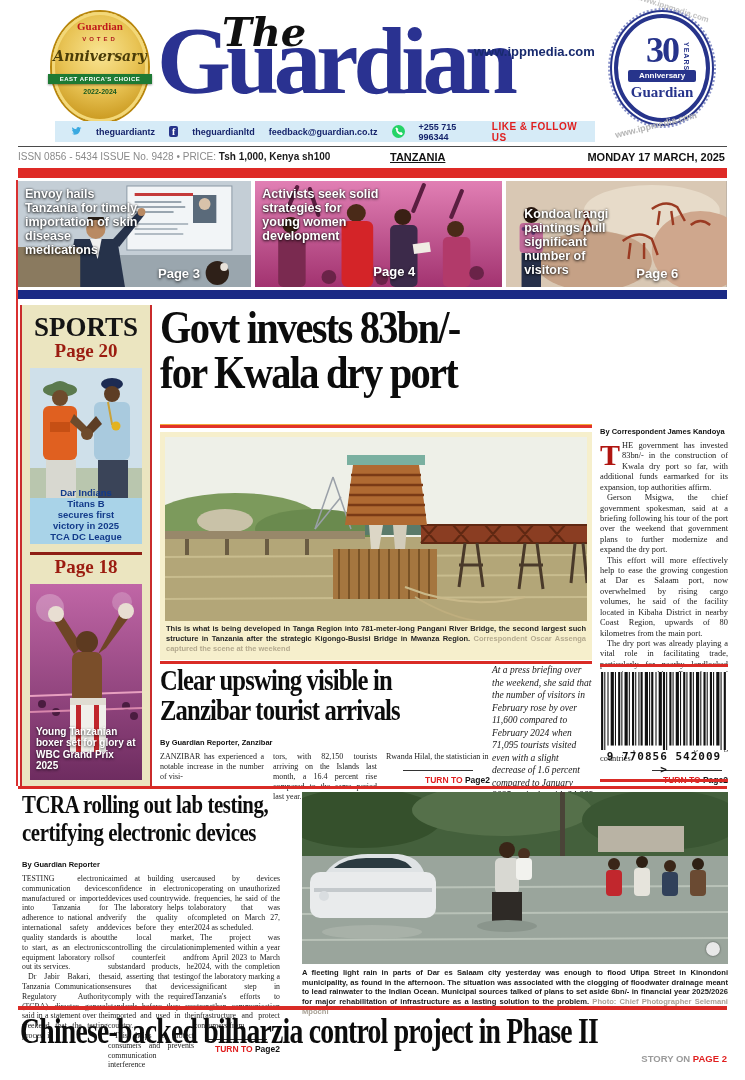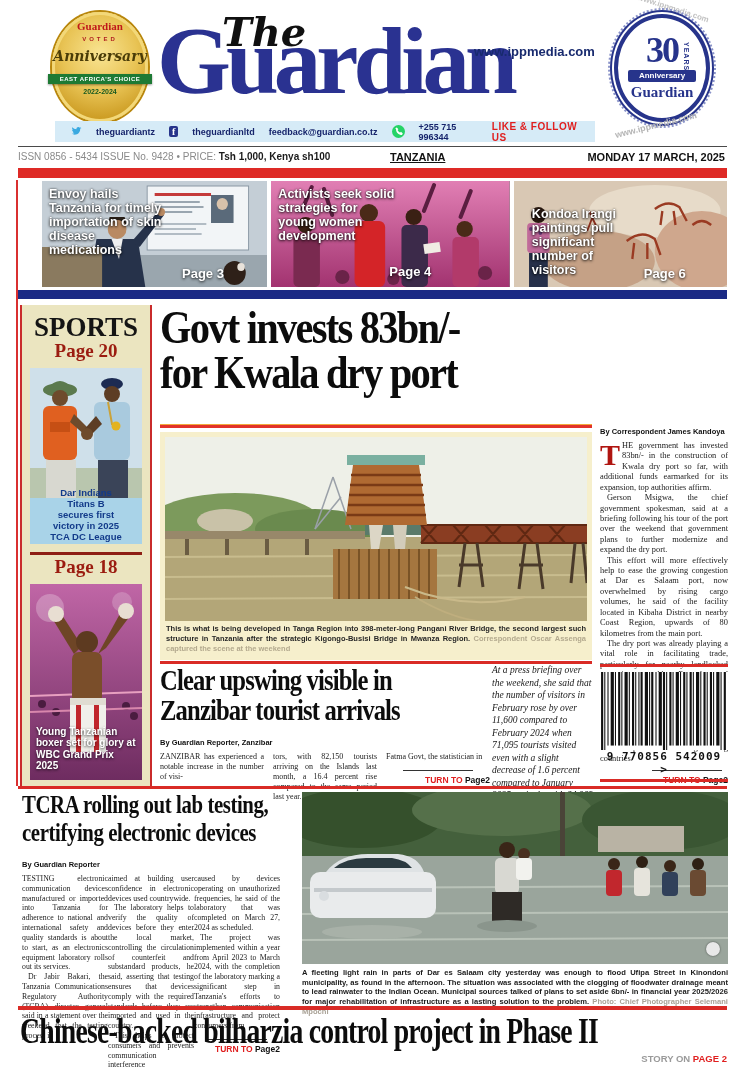--- a/index.html
+++ b/index.html
@@ -39,21 +39,21 @@
 
   .infobar { left:18px; top:146px; width:709px; height:20px; border-top:1px solid #4a4a4a; padding-top:4px; font:10px "Liberation Sans",sans-serif; color:#8a8a8a; }
   .infobar .bold { color:#1a1a1a; font-weight:700; }
   .ib-country { position:absolute; left:372px; top:4px; font:700 11px "Liberation Sans",sans-serif; color:#111;text-decoration:underline; }
   .ib-date { position:absolute; right:2px; top:4px; font:700 11px "Liberation Sans",sans-serif; color:#111; }
 
   .redbar { left:18px; top:168px; width:709px; height:10px; background:#de2a26; }
   .left-rail { left:16px; top:180px; width:2px; height:606px; background:#d93030; }
 
   
-  .teasers { left:18px; top:181px; width:709px; height:106px; display:flex; gap:4px;padding-left:24px; }
+  .teasers { left:18px; top:181px; width:709px; height:106px; display:flex; gap:4px; }
   .teaser { position:relative; height:106px; overflow:hidden; background:#888; }
   .t1 { width:240px; } .t2 { width:254px; } .t3 { width:227px; }
   .teaser svg { position:absolute; inset:0; width:100%; height:100%; }
   .tz-text { position:absolute; left:7px; top:6px; width:118px; font:800 12.5px/1.12 "Liberation Sans",sans-serif; color:#fff; text-shadow:0 1px 3px rgba(0,0,0,.85),0 0 2px rgba(0,0,0,.6); }
   .tz-page { position:absolute; font:800 13px "Liberation Sans",sans-serif; color:#fff; text-shadow:0 1px 3px rgba(0,0,0,.9); }
   .navybar { left:18px; top:290px; width:709px; height:9px; background:#1b2a85; }
 
   
   .sports { left:20px; top:305px; width:132px; height:481px; background:#ebe5c0; border-left:2px solid #c92b2b; border-right:2px solid #c92b2b; text-align:center; }
   .sp-label { font:700 27px/1 "Liberation Serif",serif; color:#141414; margin-top:9px; }
@@ -397,21 +397,21 @@
         <line x1="224" y1="112" x2="224" y2="162"></line>
         <line x1="234" y1="112" x2="234" y2="162"></line>
         <line x1="244" y1="112" x2="244" y2="162"></line>
         <line x1="254" y1="112" x2="254" y2="162"></line>
         <line x1="264" y1="112" x2="264" y2="162"></line>
       </g>
     <path d="M240 150 q60 24 120 10" stroke="#c9b98a" stroke-width="2" fill="none"></path>
     <path d="M250 160 q50 30 90 24" stroke="#bfae7e" stroke-width="2" fill="none"></path>
   </svg>
   <figcaption class="bridge-cap">
-    <span>This is what is being developed in Tanga Region into 398-meter-long Pangani River Bridge, the second largest such structure in Tanzania after the strategic Kigongo-Busisi Bridge in Mwanza Region.</span>
+    <span>This is what is being developed in Tanga Region into 781-meter-long Pangani River Bridge, the second largest such structure in Tanzania after the strategic Kigongo-Busisi Bridge in Mwanza Region.</span>
     <span class="credit">Correspondent Oscar Assenga captured the scene at the weekend</span>
   </figcaption>
 </figure>
 <div class="a lead-rule2"></div>
 
 <div class="a story-col">
   <div class="byline">By Correspondent James Kandoya</div>
   <p class="first"><span class="dropcap">T</span><span>HE government has invested 83bn/- in the construction of Kwala dry port so far, with additional funds earmarked for its expansion, top authorities affirm.</span></p>
   <p>Gerson Msigwa, the chief government spokesman, said at a briefing following his tour of the port over the weekend that government plans to further modernize and expand the dry port.</p>
   <p>This effort will more effectively help to ease the growing congestion at Dar es Salaam port, now overwhelmed by rising cargo volumes, he said of the facility located in Kibaha District in nearby Coast Region, upwards of 80 kilometres from the main port.</p>
@@ -424,21 +424,21 @@
 <h2 class="a zz-hl">
   <div>Clear upswing visible in</div>
   <div>Zanzibar tourist arrivals</div>
 </h2>
 <div class="a zz-note">At a press briefing over the weekend, she said that the number of visitors in February rose by over 11,600 compared to February 2024 when 71,095 tourists visited even with a slight decrease of 1.6 percent compared to January 2025 arrivals, with 84,069 visitors</div>
 <div class="a byline zz-by">By Guardian Reporter, Zanzibar</div>
 <div class="a zz-cols">
   <div class="col">ZANZIBAR has experienced a notable increase in the number of visi-</div>
   <div class="col">tors, with 82,150 tourists arriving on the Islands last month, a 16.4 percent rise compared to the same period last year.</div>
   <div class="col">
-    <span>Fatma Govt, the statistician in</span>
+    <span>Rwanda Hilal, the statistician in</span>
     <div class="turn-wrap"></div>
     <div class="turn"><span class="t">TURN TO</span> <span class="p">Page2</span></div>
   </div>
 </div>
 
 <div class="a bc">
   <div class="bc-line"></div>
   <svg width="128" height="78" viewBox="0 0 120 70" preserveAspectRatio="none">
     <rect width="120" height="70" fill="#fff"></rect>
     <g fill="#111">

